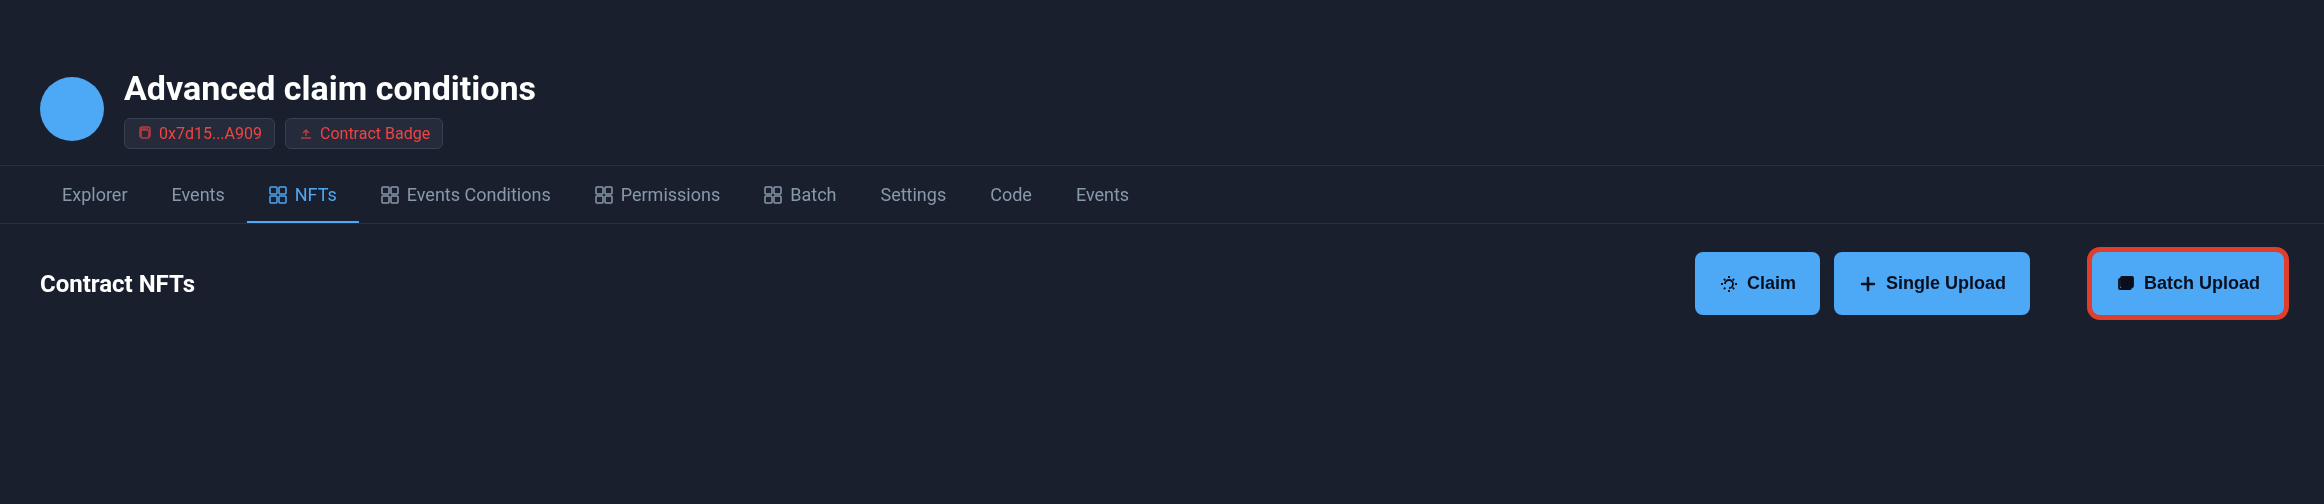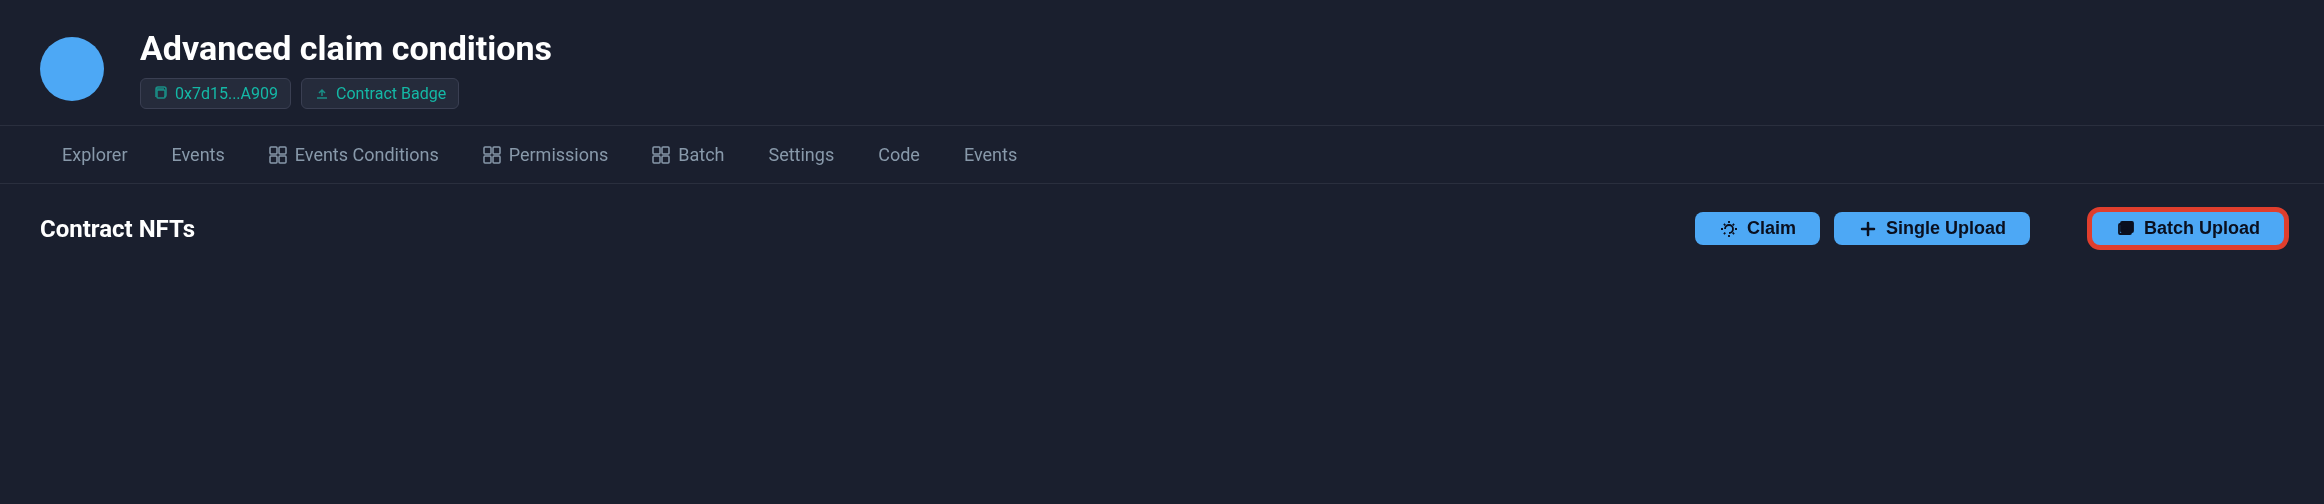--- a/index.html
+++ b/index.html
@@ -9,22 +9,23 @@
       color: #e0e0e0;
       width: 2324px;
       height: 504px;
       overflow: hidden;
     }
 
     .header-section {
       padding: 28px 40px 16px 40px;
       display: flex;
       align-items: center;
-      gap: 36px;
+      gap: 20px;
       border-bottom: 1px solid #2a2f3e;
+      margin-top: 40px;
     }
 
     .avatar {
       width: 64px;
       height: 64px;
       border-radius: 50%;
       background-color: #4da8f5;
       flex-shrink: 0;
     }
 
@@ -48,21 +49,21 @@
 
     .badge {
       display: flex;
       align-items: center;
       gap: 6px;
       background-color: #252b3b;
       border: 1px solid #3a3f52;
       border-radius: 6px;
       padding: 5px 12px;
       font-size: 16px;
-      color: #14b8a6;
+      color: #ef4444;
       cursor: pointer;
     }
 
     .badge svg {
       width: 16px;
       height: 16px;
       opacity: 0.7;
     }
 
     
@@ -130,21 +131,21 @@
     .action-buttons {
       display: flex;
       gap: 14px;
       align-items: center;
     }
 
     .btn {
       display: flex;
       align-items: center;
       gap: 8px;
-      padding: 6px 24px;
+      padding: 21px 24px;
       border-radius: 8px;
       font-size: 18px;
       font-weight: 600;
       cursor: pointer;
       border: none;
       background-color: #4da8f5;
       color: #0a0f1e;
       white-space: nowrap;
     }
 
@@ -188,20 +189,31 @@
   </div>
 </div>
 
 <nav class="nav-section">
   <a class="nav-item">
     <span>Explorer</span>
   </a>
   <a class="nav-item">
     <span>Events</span>
   </a>
+  <a class="nav-item active">
+    <span class="nav-icon">
+      <svg viewBox="0 0 18 18" fill="none">
+        <rect x="1" y="1" width="7" height="7" rx="1" stroke="#4da8f5" stroke-width="1.5"></rect>
+        <rect x="10" y="1" width="7" height="7" rx="1" stroke="#4da8f5" stroke-width="1.5"></rect>
+        <rect x="1" y="10" width="7" height="7" rx="1" stroke="#4da8f5" stroke-width="1.5"></rect>
+        <rect x="10" y="10" width="7" height="7" rx="1" stroke="#4da8f5" stroke-width="1.5"></rect>
+      </svg>
+    </span>
+    <span>NFTs</span>
+  </a>
   <a class="nav-item">
     <span class="nav-icon">
       <svg viewBox="0 0 18 18" fill="none">
         <rect x="1" y="1" width="7" height="7" rx="1" stroke="#8899aa" stroke-width="1.5"></rect>
         <rect x="10" y="1" width="7" height="7" rx="1" stroke="#8899aa" stroke-width="1.5"></rect>
         <rect x="1" y="10" width="7" height="7" rx="1" stroke="#8899aa" stroke-width="1.5"></rect>
         <rect x="10" y="10" width="7" height="7" rx="1" stroke="#8899aa" stroke-width="1.5"></rect>
       </svg>
     </span>
     <span>Events Conditions</span>

